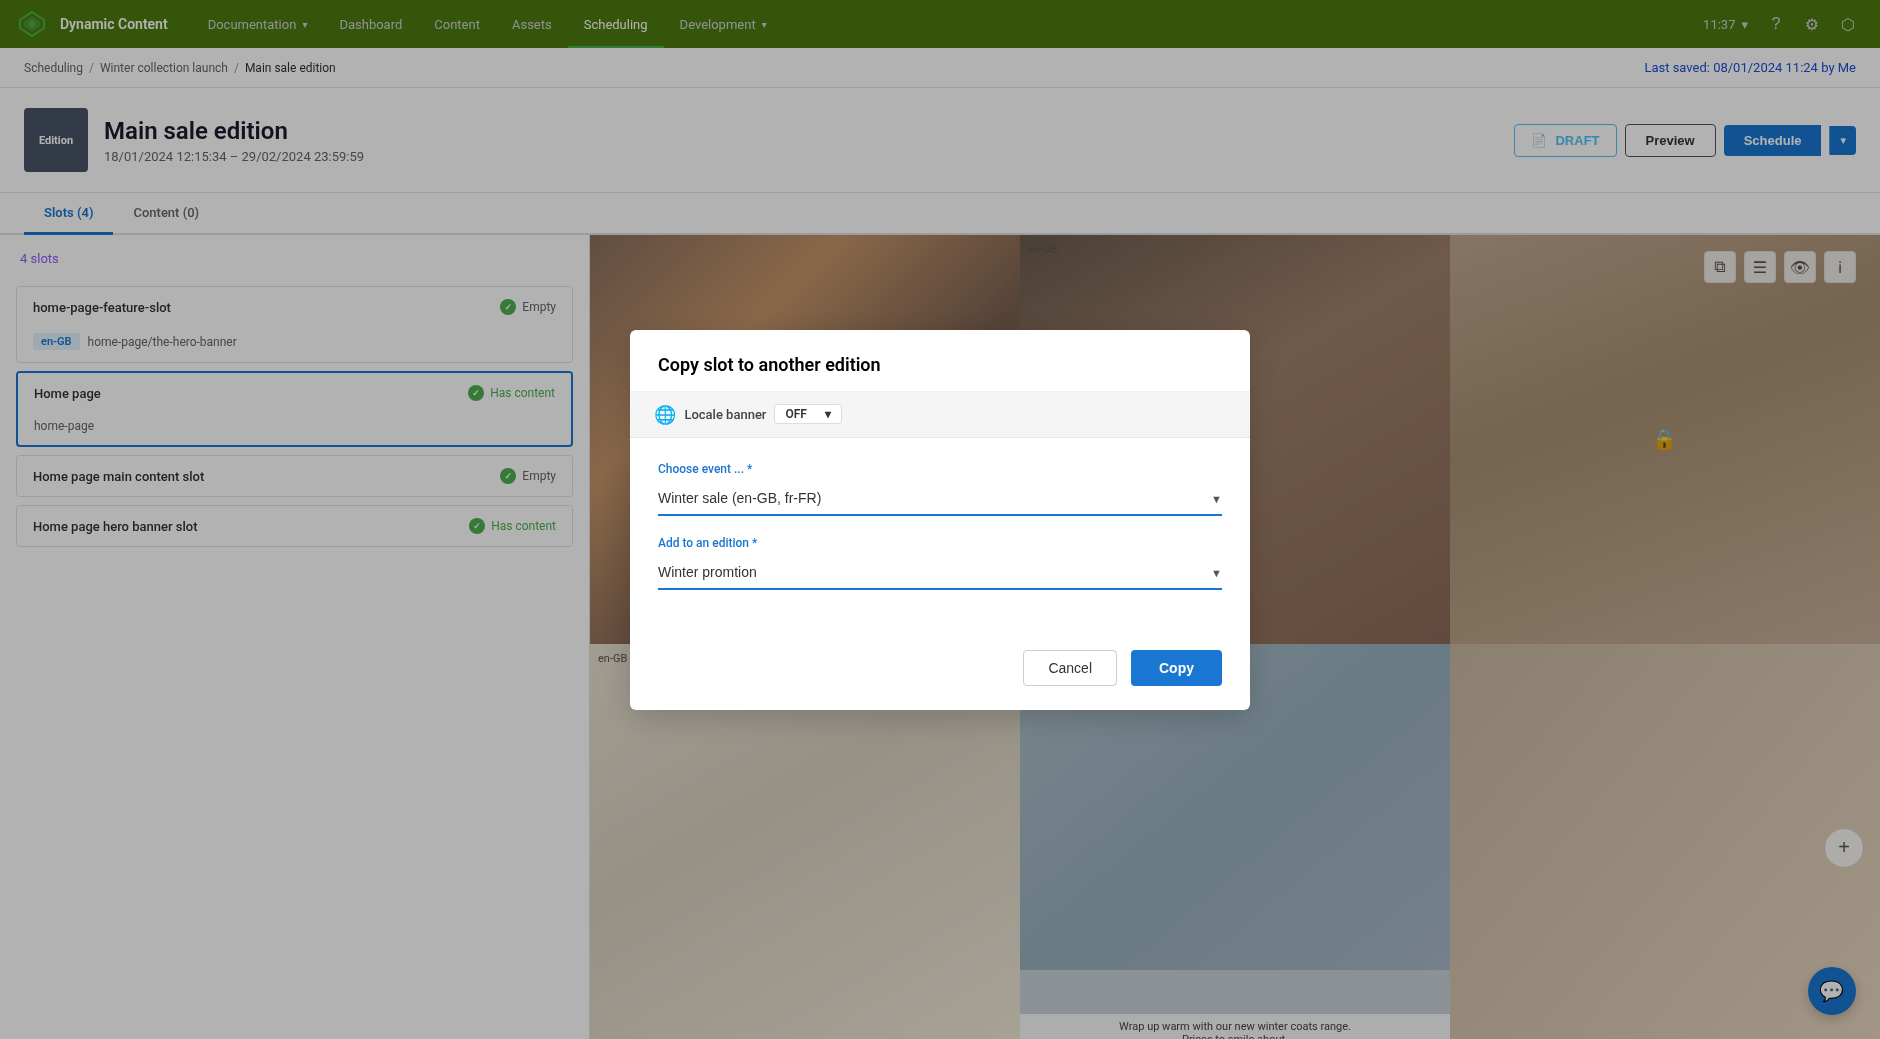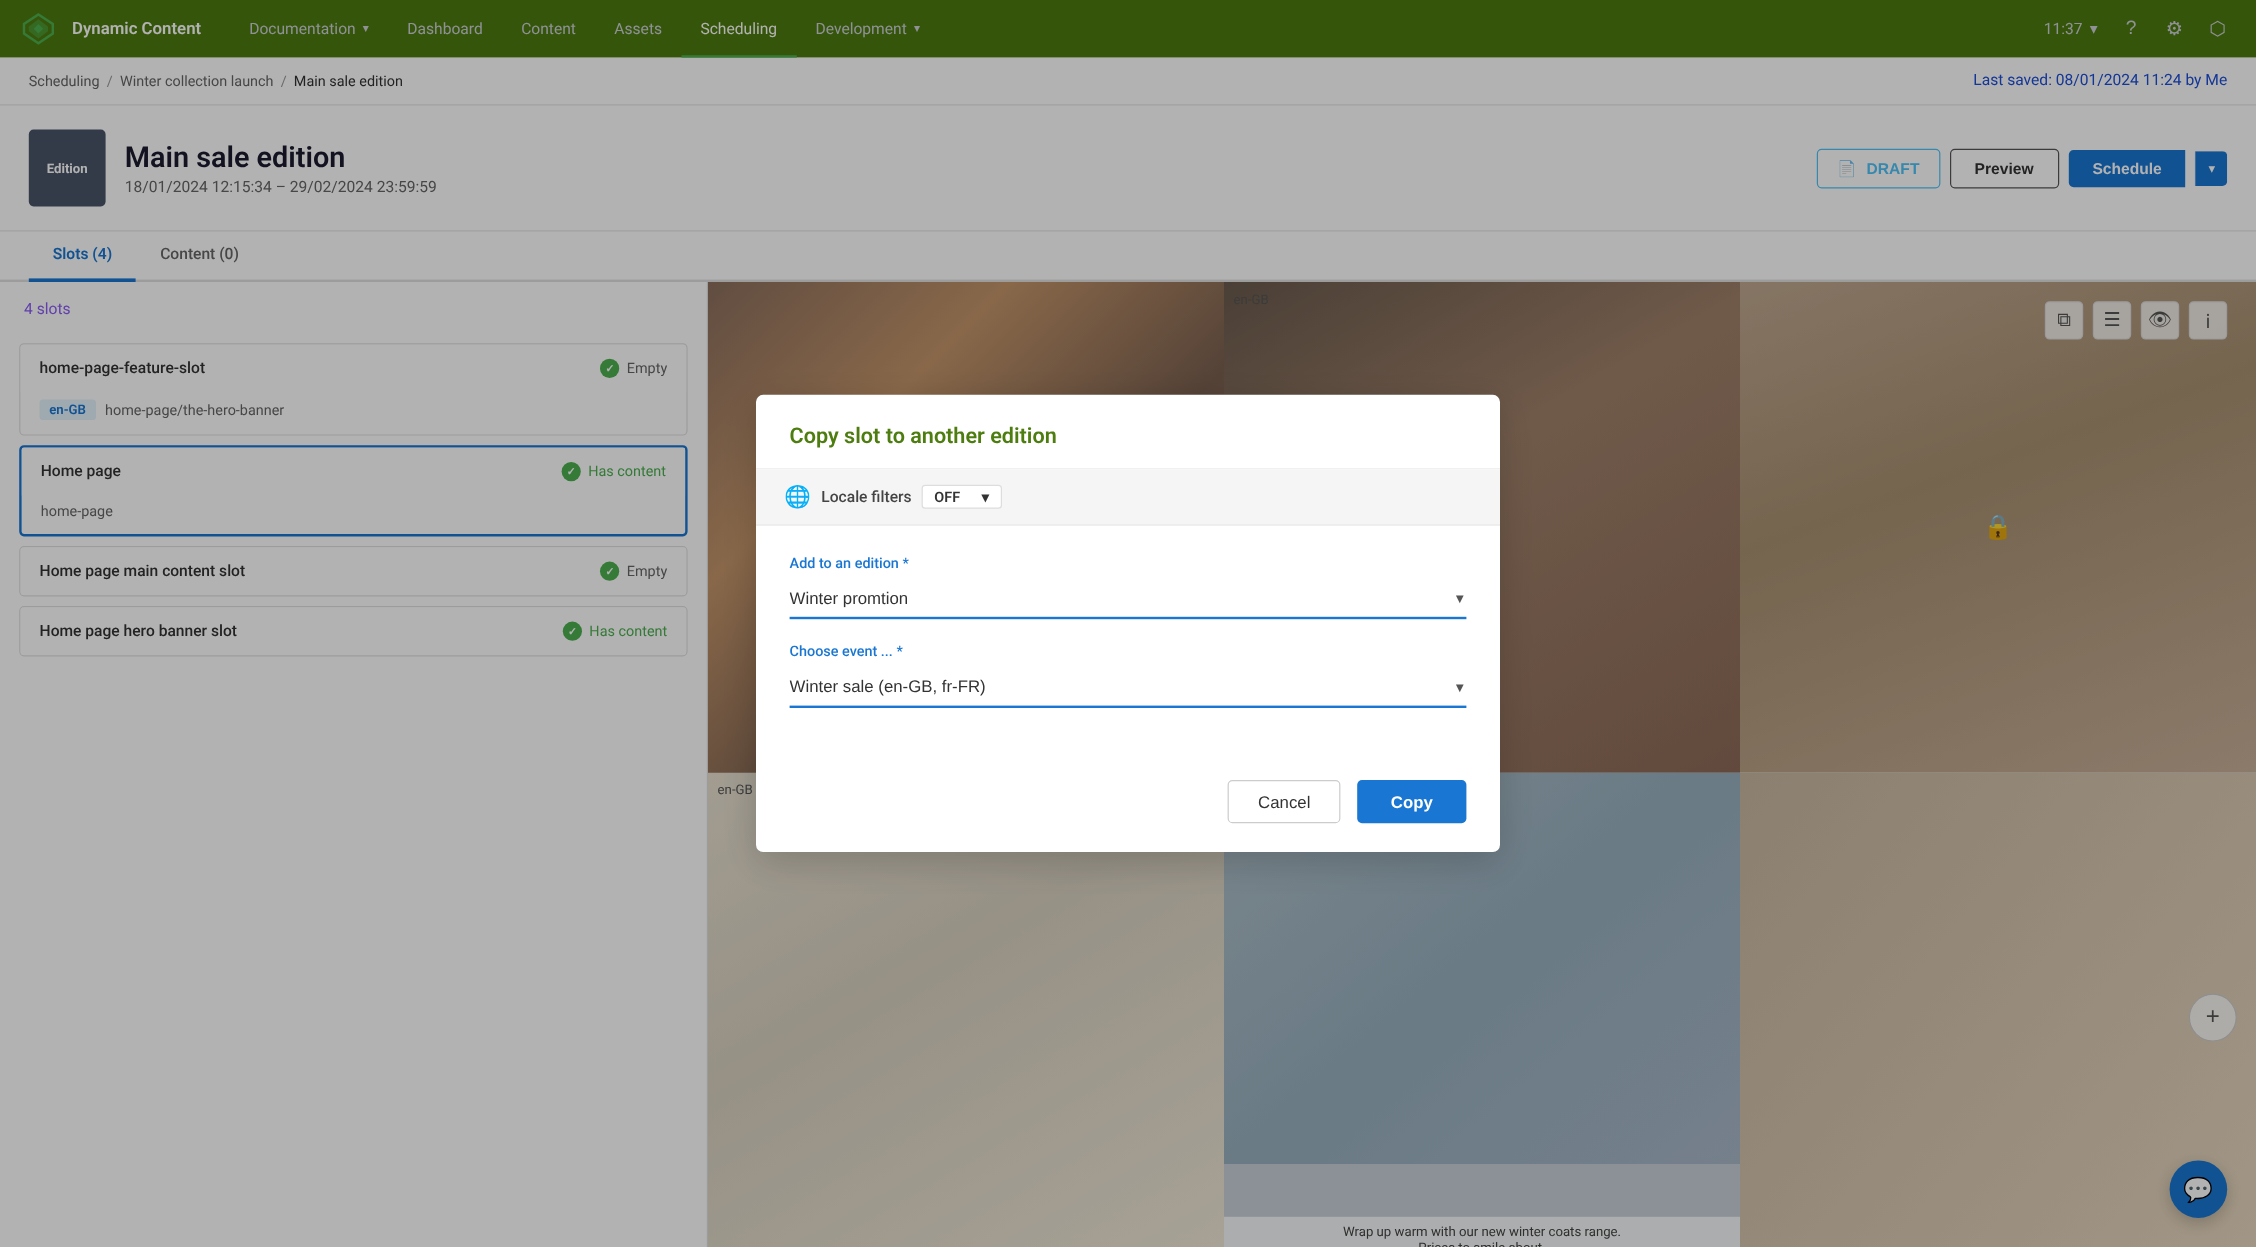--- a/index.html
+++ b/index.html
@@ -115,21 +115,21 @@
     }
 
     
     .modal-overlay {
       position: fixed; top: 0; left: 0; width: 1880px; height: 1039px; background: rgba(0,0,0,0.3); display: flex; align-items: center; justify-content: center; z-index: 100;
     }
     .modal {
       background: #fff; border-radius: 6px; width: 620px; box-shadow: 0 8px 32px rgba(0,0,0,0.18); overflow: hidden;
     }
     .modal-header { padding: 24px 28px 16px; border-bottom: 1px solid #f0f0f0; }
-    .modal-title { font-size: 18px; font-weight: 600; color: #4d7c0f; }
+    .modal-title { font-size: 18px; font-weight: 600; color: #000000; }
     .locale-filter-bar {
       background: #f5f5f5; padding: 12px 24px; display: flex; align-items: center; gap: 8px; border-bottom: 1px solid #e8e8e8;
     }
     .locale-filter-icon { font-size: 18px; color: #555; }
     .locale-filter-label { font-size: 13px; color: #444; font-weight: 500; }
     .locale-off-badge {
       background: #fff; border: 1px solid #ddd; color: #333; font-size: 12px; font-weight: 600; padding: 2px 10px; border-radius: 3px; display: flex; align-items: center; gap: 18px; cursor: pointer;
     }
     .modal-body { padding: 24px 28px; }
     .form-group { margin-bottom: 20px; }
@@ -329,45 +329,45 @@
 </div>
 
 <div class="modal-overlay">
   <div class="modal">
     <div class="modal-header">
       <div class="modal-title">Copy slot to another edition</div>
     </div>
 
     <div class="locale-filter-bar">
       <span class="locale-filter-icon">🌐</span>
-      <span class="locale-filter-label">Locale filters</span>
+      <span class="locale-filter-label">Locale banner</span>
       <div class="locale-off-badge">
         <span>OFF</span>
         <span>▾</span>
       </div>
     </div>
 
     <div class="modal-body">
+      <div class="form-group">
+        <label class="form-label">Choose event ... *</label>
+        <div class="select-wrapper">
+          <select>
+            <option>Winter sale (en-GB, fr-FR)</option>
+          </select>
+        </div>
+      </div>
+
       <div class="form-group">
         <label class="form-label">Add to an edition *</label>
         <div class="select-wrapper">
           <select>
             <option>Winter promtion</option>
           </select>
         </div>
       </div>
-
-      <div class="form-group">
-        <label class="form-label">Choose event ... *</label>
-        <div class="select-wrapper">
-          <select>
-            <option>Winter sale (en-GB, fr-FR)</option>
-          </select>
-        </div>
-      </div>
     </div>
 
     <div class="modal-footer">
       <button class="btn-cancel">Cancel</button>
       <button class="btn-copy">Copy</button>
     </div>
   </div>
 </div>
 
 <div class="chat-bubble">

